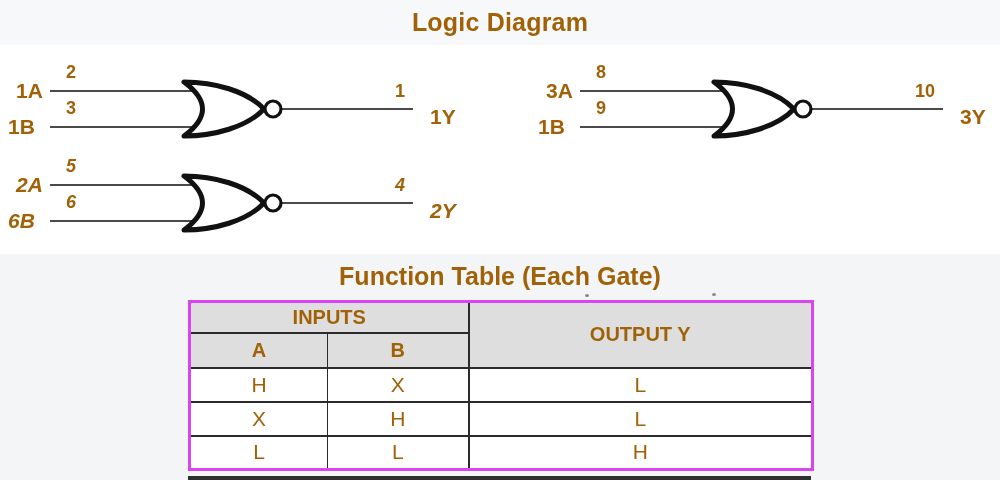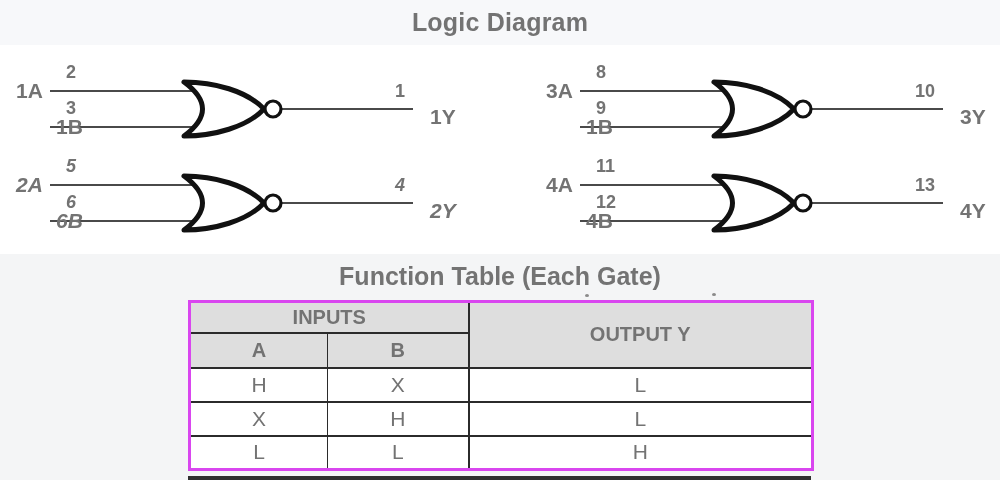--- a/index.html
+++ b/index.html
@@ -1,20 +1,20 @@
 <!DOCTYPE html>
 <html><head>
 <meta charset="utf-8">
 <style>
   html,body{margin:0;padding:0;background:#fff;}
   .stage{
     position:relative;width:1000px;height:480px;overflow:hidden;
     background:#ffffff;
     font-family:"Liberation Sans", sans-serif;
-    color:#737373;
+    color:#a16207;
   }
   
   .band-top{
     position:absolute;left:0;top:0;width:1000px;height:45px;
     background:#f7f8fa;
     display:flex;align-items:center;justify-content:center;
   }
   .logic-title{
     font-size:25px;font-weight:bold;letter-spacing:.2px;
   }
@@ -26,21 +26,21 @@
   .g4{left:530px;top:152px;}
   .gate svg{position:absolute;left:0;top:0;}
   .wire{stroke:#4a4a4a;stroke-width:2;}
   .or-body{fill:#ffffff;stroke:#111;stroke-width:5;stroke-linejoin:round;}
   .bubble{fill:#ffffff;stroke:#111;stroke-width:3.2;}
   .lbl{
     position:absolute;font-size:21px;font-weight:bold;line-height:22px;
     white-space:nowrap;
   }
   .in-a{left:8px;top:22px;margin-left:8px;}
-  .in-b{left:8px;top:58px;margin-left:48px;}
+  .in-b{left:8px;top:58px;}
   .out-lbl{left:430px;top:48px;}
   .pin{
     position:absolute;font-size:18px;font-weight:bold;line-height:20px;
     white-space:nowrap;
   }
   .pin-a{left:66px;top:4px;}
   .pin-b{left:66px;top:40px;}
   .pin-out{left:355px;top:23px;width:50px;text-align:right;}
   
   .band-bottom{
@@ -128,35 +128,20 @@
       <circle class="bubble" cx="273" cy="51" r="8"></circle>
     </svg>
     <span class="lbl in-a">3A</span>
     <span class="pin pin-a">8</span>
     <span class="lbl in-b">1B</span>
     <span class="pin pin-b">9</span>
     <span class="pin pin-out">10</span>
     <span class="lbl out-lbl">3Y</span>
   </div>
 
-  <div class="gate g4">
-    <svg width="470" height="100" viewBox="0 0 470 100">
-      <line class="wire" x1="50" y1="33" x2="200" y2="33"></line>
-      <line class="wire" x1="50" y1="69" x2="200" y2="69"></line>
-      <line class="wire" x1="276" y1="51" x2="413" y2="51"></line>
-      <path class="or-body" d="M184,24 C214,24 247,33 264,51 C247,69 214,78 184,78 Q221,51 184,24 Z"></path>
-      <circle class="bubble" cx="273" cy="51" r="8"></circle>
-    </svg>
-    <span class="lbl in-a">4A</span>
-    <span class="pin pin-a">11</span>
-    <span class="lbl in-b">4B</span>
-    <span class="pin pin-b">12</span>
-    <span class="pin pin-out">13</span>
-    <span class="lbl out-lbl">4Y</span>
-  </div>
 
   <div class="band-bottom"></div>
   <div class="table-title">Function Table (Each Gate)</div>
   <div class="speck speck1"></div>
   <div class="speck speck2"></div>
 
   <table class="ftable">
     <colgroup>
       <col class="col-a">
         <col class="col-b">

